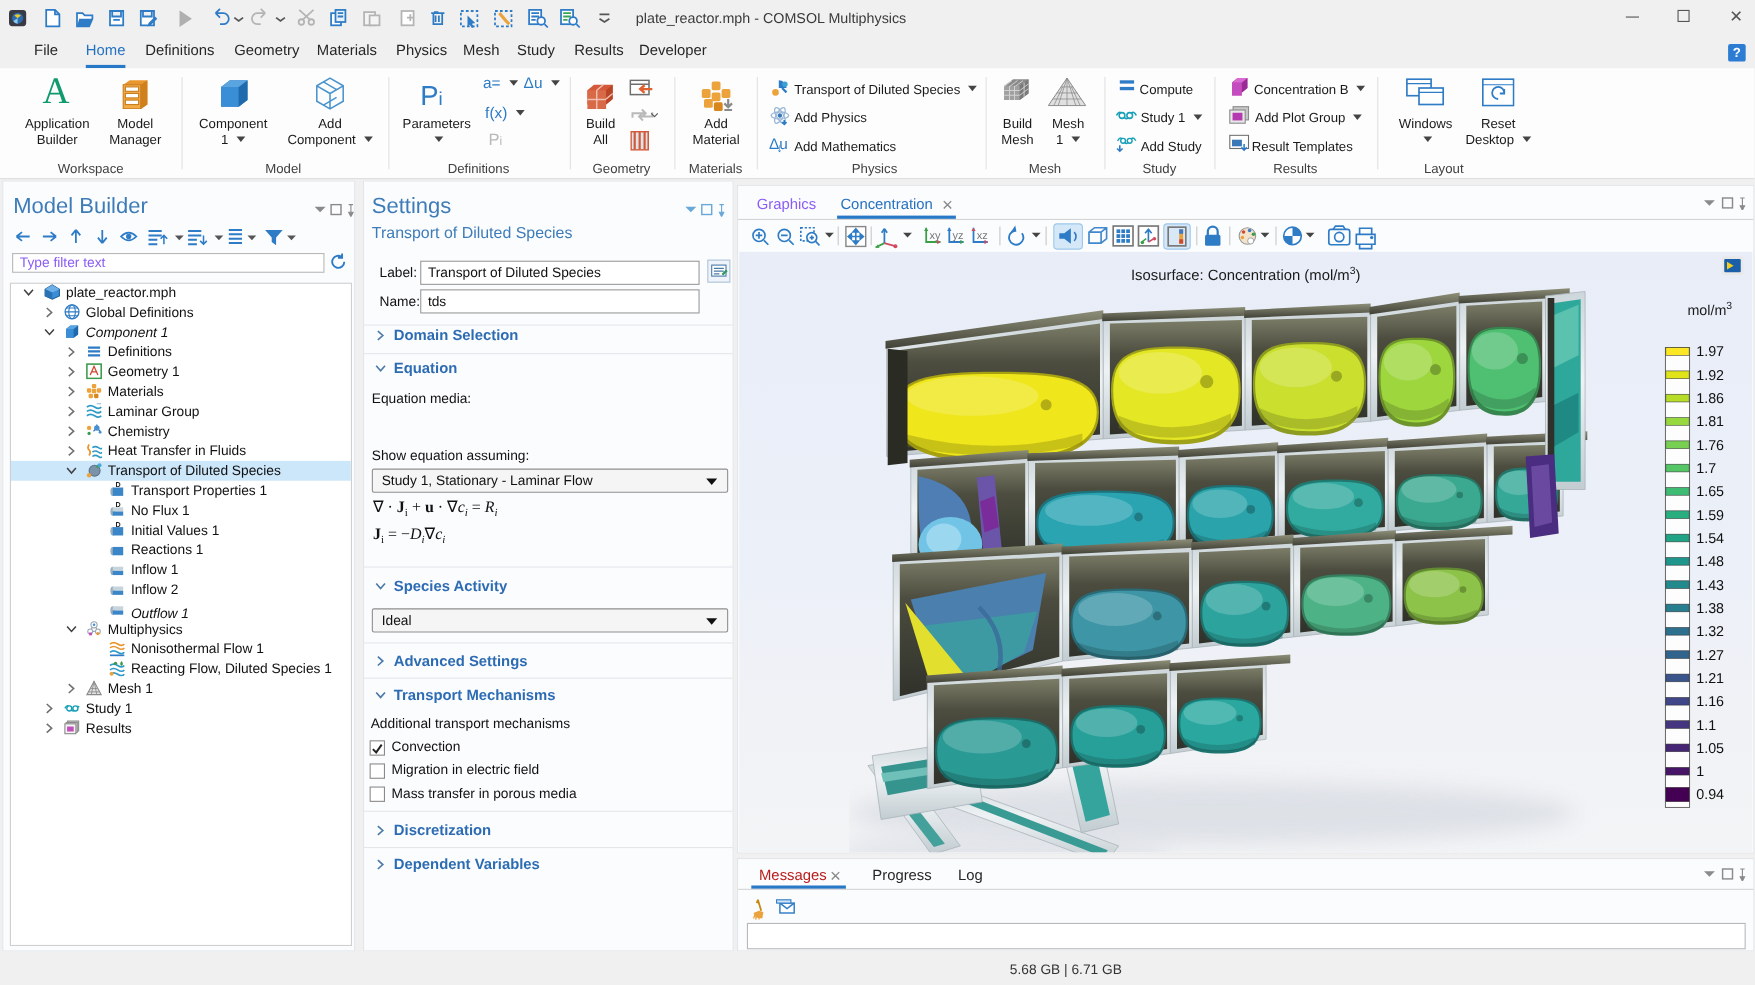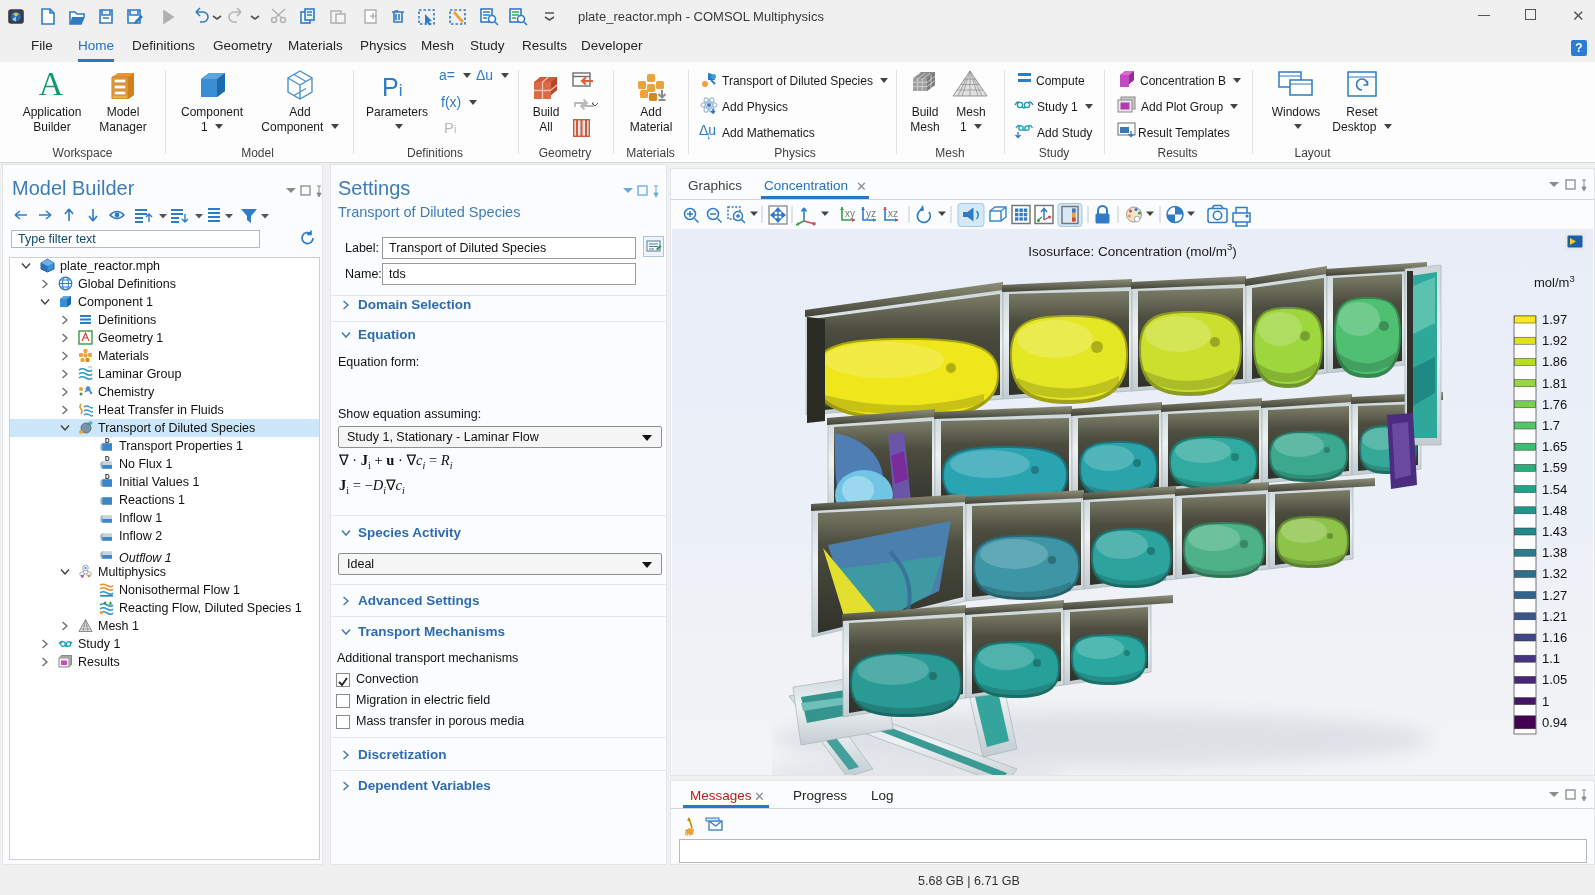--- a/index.html
+++ b/index.html
@@ -327,21 +327,21 @@
         <path d="M158 5 h12 M158 9 h12 M158 13 h8 M158 17 h8"></path>
           <path d="M172 9 v8 m-3-3 l3 3 3-3" stroke-width="1.4"></path>
         <path d="M195 4 h12 M195 8 h12 M195 12 h12 M195 16 h12"></path>
       </g>
       <path d="M146 9 l4 4.5 4-4.5 z" fill="#555"></path>
         <path d="M182 9 l4 4.5 4-4.5 z" fill="#555"></path>
         <path d="M212 9 l4 4.5 4-4.5 z" fill="#555"></path>
       <path d="M228 4 h16 l-6 7 v7 l-4-3 v-4 z" fill="#2e7bc6"></path>
         <path d="M248 9 l4 4.5 4-4.5 z" fill="#555"></path>
     </svg>
-    <div class="field" style="left:8px;top:65px;width:249px;height:18px;line-height:16px;color:#0c4a6e;border-color:#b8b8b8;">Type filter text</div>
+    <div class="field" style="left:8px;top:65px;width:284px;height:18px;line-height:16px;color:#8b5cf6;border-color:#b8b8b8;">Type filter text</div>
     <svg style="position:absolute;left:297px;top:65px;" width="16" height="16" viewBox="0 0 16 16">
         <path d="M13 8 a5.5 5.5 0 1 1 -2-4.2 M11 0.5 v3.8 h-3.8" fill="none" stroke="#2e7bc6" stroke-width="1.7"></path>
       </svg>
     <div id="tree" style="position:absolute;left:6px;top:92px;width:311px;height:603px;background:#fff;border:1px solid #cfcfcf;overflow:hidden;">
       <div class="treerow" style="left:0;top:-1px;width:309px;">
           <svg width="10" height="8" style="position:absolute;left:11px;top:5px;">
             <path d="M1 1.5 L5 6 L9 1.5" fill="none" stroke="#404040" stroke-width="1.4"></path>
           </svg>
           <svg width="15" height="15" viewBox="0 0 15 15" style="position:absolute;left:30px;top:1px;">
             <path d="M7.5 1 L14 5 V11 L7.5 14 L1 11 V5 Z" fill="#3a8ed6" stroke="#1f5f9a"></path>
@@ -354,21 +354,21 @@
           <svg width="8" height="10" style="position:absolute;left:31px;top:4px;">
             <path d="M1.5 1 L6 5 L1.5 9" fill="none" stroke="#707070" stroke-width="1.4"></path>
           </svg>
           <svg width="15" height="15" viewBox="0 0 15 15" style="position:absolute;left:48px;top:1px;">
             <circle cx="7.5" cy="7.5" r="6.3" fill="#fff" stroke="#2e7bc6" stroke-width="1.2"></circle>
             <ellipse cx="7.5" cy="7.5" rx="3" ry="6.3" fill="none" stroke="#2e7bc6"></ellipse>
             <path d="M1.2 7.5 h12.6 M2.2 4 h10.6 M2.2 11 h10.6" stroke="#2e7bc6" fill="none"></path>
           </svg>
           <span style="position:absolute;left:68px;top:0;">Global Definitions</span>
         </div>
-      <div class="treerow" style="left:0;top:35px;width:309px;">
+      <div class="treerow" style="left:0;top:35px;width:309px;font-style:italic;">
           <svg width="10" height="8" style="position:absolute;left:30px;top:5px;">
             <path d="M1 1.5 L5 6 L9 1.5" fill="none" stroke="#404040" stroke-width="1.4"></path>
           </svg>
           <svg width="15" height="15" viewBox="0 0 15 15" style="position:absolute;left:48px;top:1px;">
             <path d="M2 5 l4-3 h7 v8 l-4 3 h-7 z" fill="#2f7fc6"></path>
             <path d="M2 5 h7 v8 h-7 z" fill="#3a8ed6"></path>
             <path d="M9 5 l4-3 v8 l-4 3 z" fill="#1f6aad"></path>
             <path d="M2 5 l4-3 h7 l-4 3 z" fill="#5aa4e0"></path>
           </svg>
           <span style="position:absolute;left:68px;top:0;">Component 1</span>
@@ -620,21 +620,21 @@
     <div class="seph" style="top:130px;"></div>
     <svg width="8" height="10" style="position:absolute;left:11px;top:135px;">
         <path d="M1.5 1 L6 5 L1.5 9" fill="none" stroke="#4a7aa8" stroke-width="1.5"></path>
       </svg>
     <div class="sechead" style="position:absolute;left:27px;top:132px;">Domain Selection</div>
     <div class="seph" style="top:156px;"></div>
     <svg width="10" height="8" style="position:absolute;left:10px;top:166px;">
         <path d="M1 1.5 L5 6 L9 1.5" fill="none" stroke="#4a7aa8" stroke-width="1.5"></path>
       </svg>
     <div class="sechead" style="position:absolute;left:27px;top:162px;">Equation</div>
-    <div style="position:absolute;left:7px;top:190px;font-size:12.5px;color:#111;">Equation form:</div>
+    <div style="position:absolute;left:7px;top:190px;font-size:12.5px;color:#111;">Equation media:</div>
     <div style="position:absolute;left:7px;top:242px;font-size:12.5px;color:#111;">Show equation assuming:</div>
     <div class="combo" style="left:7px;top:261px;width:324px;">Study 1, Stationary - Laminar Flow</div>
     <div style="position:absolute;left:8px;top:287px;font-size:14.5px;color:#111;font-family:'Liberation Serif',serif;">∇ · <b>J</b><sub style="font-size:10px;">i</sub> + <b>u</b> · ∇<i>c</i><sub style="font-size:10px;"><i>i</i></sub> = <i>R</i><sub style="font-size:10px;"><i>i</i></sub></div>
     <div style="position:absolute;left:8px;top:312px;font-size:14.5px;color:#111;font-family:'Liberation Serif',serif;"><b>J</b><sub style="font-size:10px;">i</sub> = −<i>D</i><sub style="font-size:10px;"><i>i</i></sub>∇<i>c</i><sub style="font-size:10px;"><i>i</i></sub></div>
     <div class="seph" style="top:350px;"></div>
     <svg width="10" height="8" style="position:absolute;left:10px;top:364px;">
         <path d="M1 1.5 L5 6 L9 1.5" fill="none" stroke="#4a7aa8" stroke-width="1.5"></path>
       </svg>
     <div class="sechead" style="position:absolute;left:27px;top:360px;">Species Activity</div>
     <div class="combo" style="left:7px;top:388px;width:324px;">Ideal</div>
@@ -663,21 +663,21 @@
       </svg>
     <div class="sechead" style="position:absolute;left:27px;top:582px;">Discretization</div>
     <div class="seph" style="top:605px;"></div>
     <svg width="8" height="10" style="position:absolute;left:11px;top:616px;">
         <path d="M1.5 1 L6 5 L1.5 9" fill="none" stroke="#4a7aa8" stroke-width="1.5"></path>
       </svg>
     <div class="sechead" style="position:absolute;left:27px;top:613px;">Dependent Variables</div>
   </div>
   <div id="rightpanel">
     <div id="gpanel">
-      <div style="position:absolute;left:17px;top:9px;font-size:13.5px;color:#404040;">Graphics</div>
+      <div style="position:absolute;left:17px;top:9px;font-size:13.5px;color:#8b5cf6;">Graphics</div>
       <div style="position:absolute;left:93px;top:9px;font-size:13.5px;color:#2471c0;">Concentration</div>
       <div style="position:absolute;left:185px;top:10px;font-size:13px;color:#8a8a8a;">✕</div>
       <div style="position:absolute;left:90px;top:27px;width:108px;height:3px;background:#2878c8;"></div>
       <div style="position:absolute;left:0;top:30px;width:923px;height:1px;background:#d4d4d4;"></div>
       <svg style="position:absolute;left:878px;top:10px;" width="40" height="12" viewBox="0 0 40 12">
           <path d="M0 3 l5 5 5-5 z" fill="#8a8a8a"></path>
           <rect x="17" y="1" width="9" height="9" fill="none" stroke="#8a8a8a" stroke-width="1.3"></rect>
           <path d="M33 1 h4 m-2 0 v7 m-2 0 h4 l-2 4 z" stroke="#8a8a8a" fill="#8a8a8a"></path>
         </svg>
       <svg id="gtoolbar" style="position:absolute;left:0;top:31px;" width="600" height="29" viewBox="0 0 600 29">

